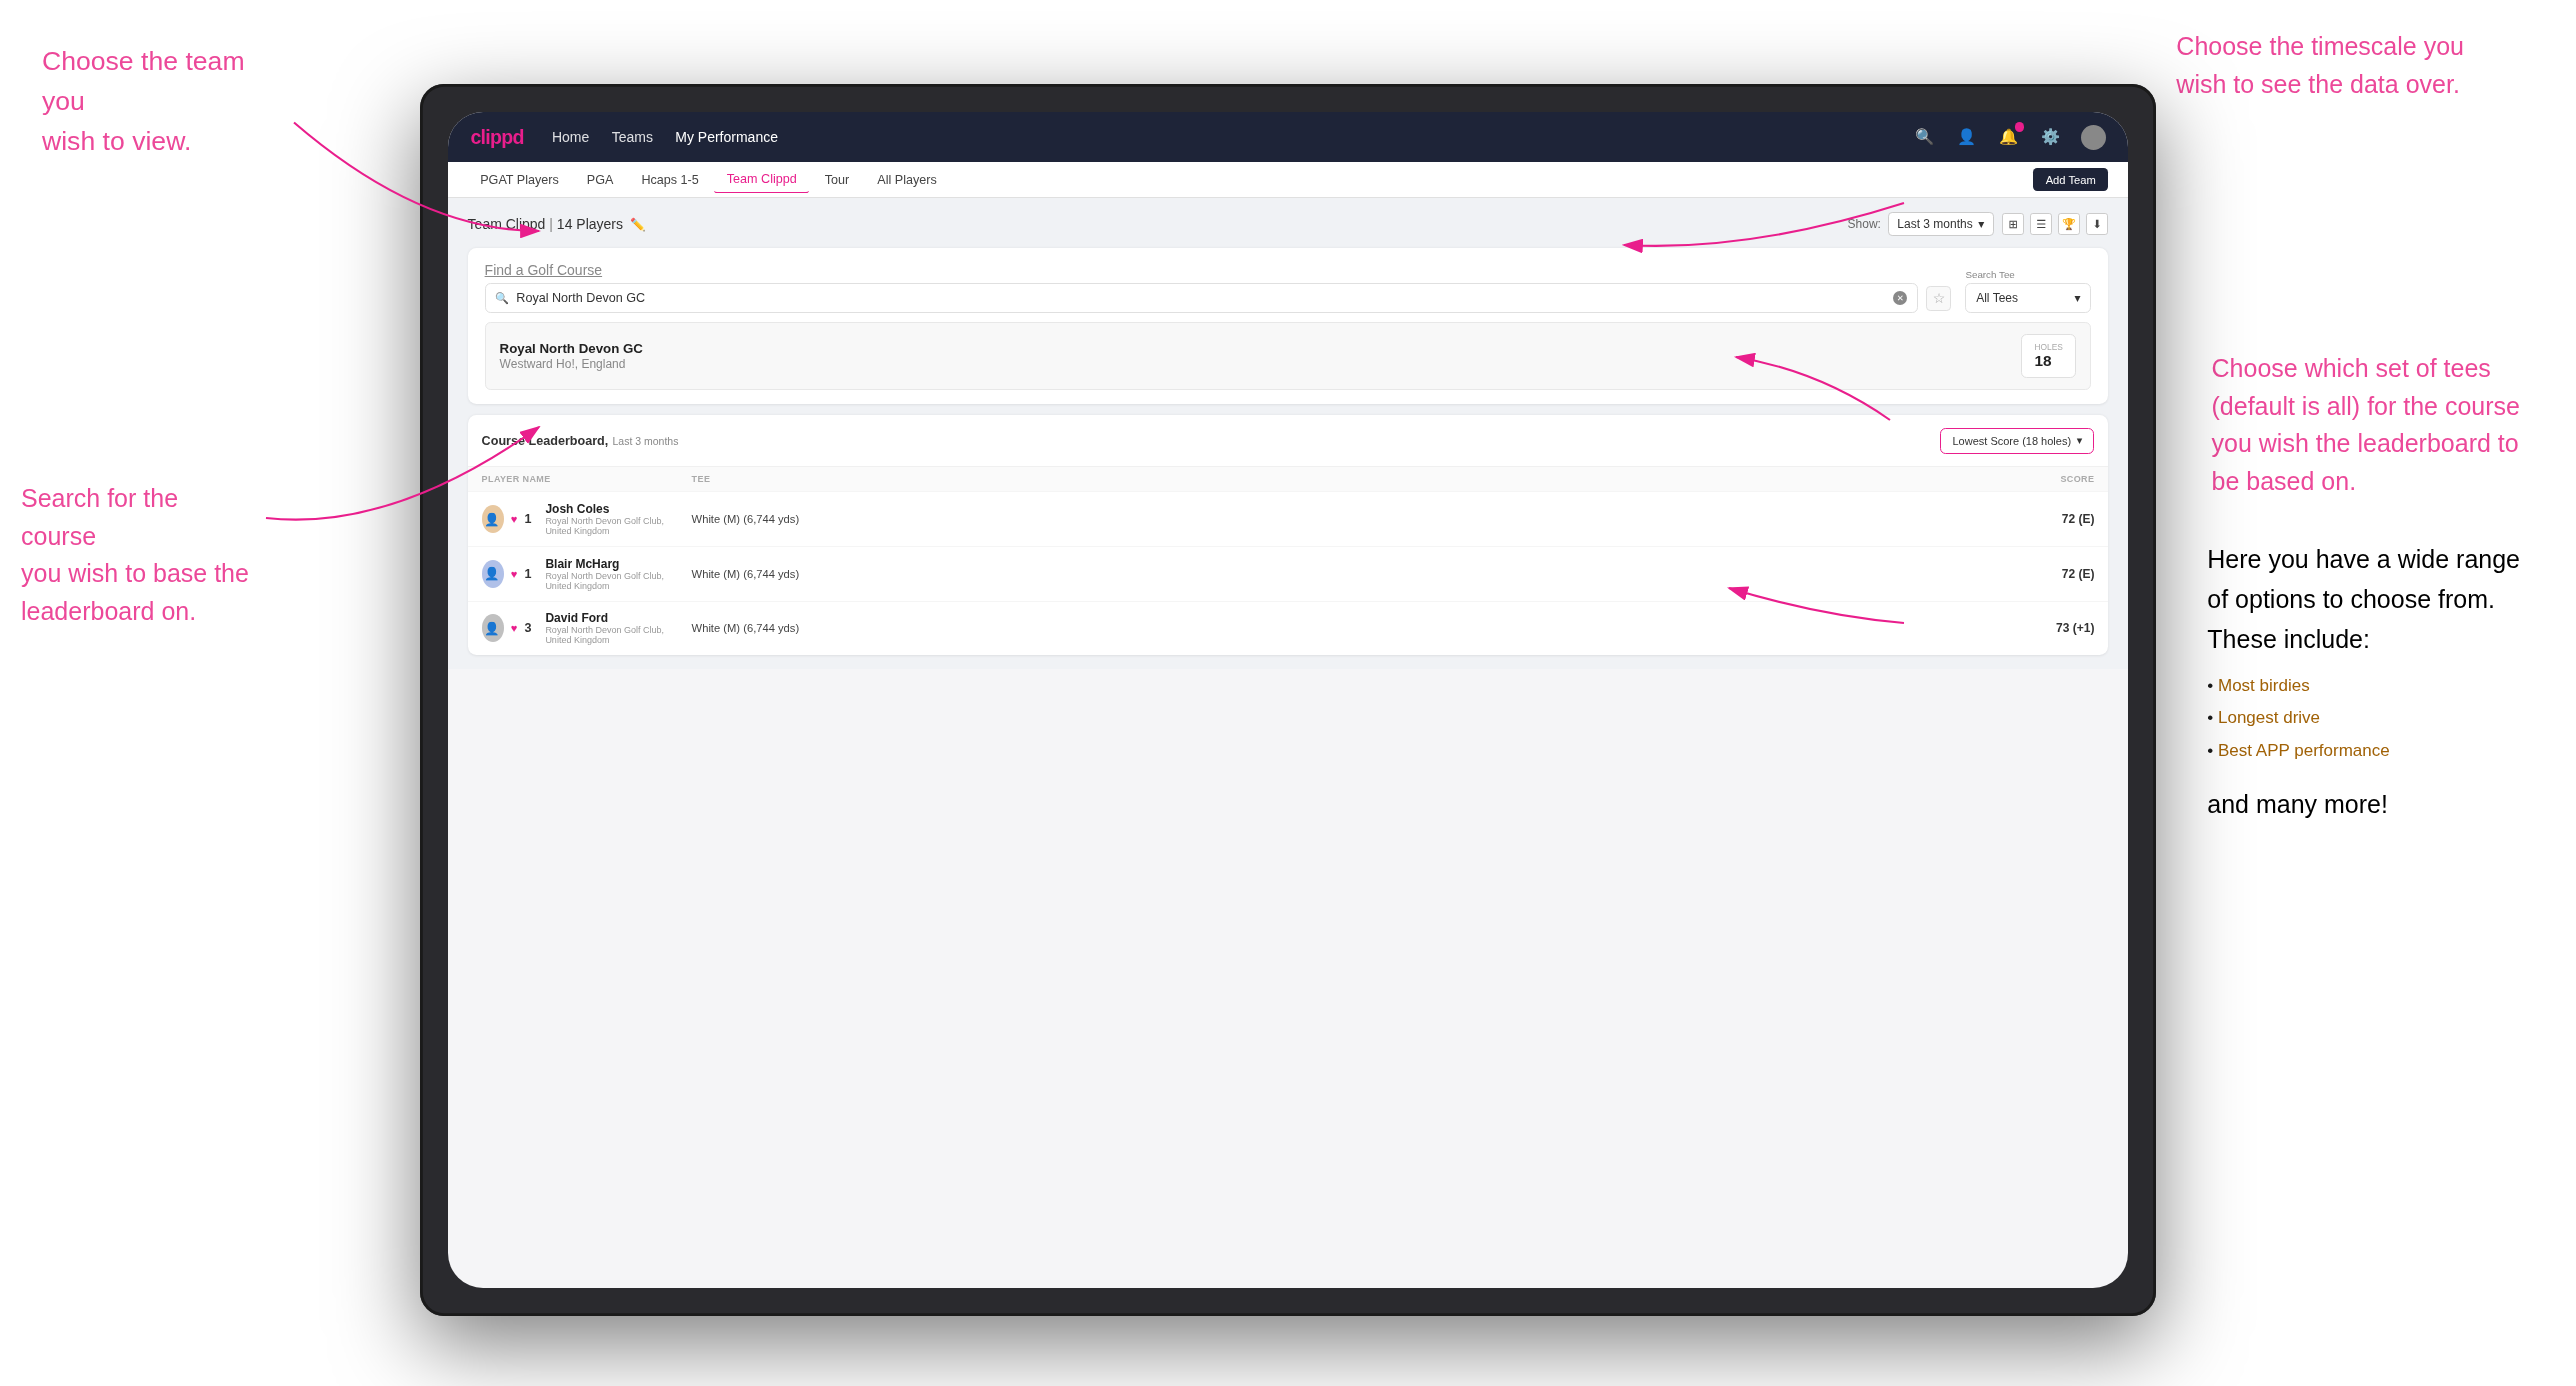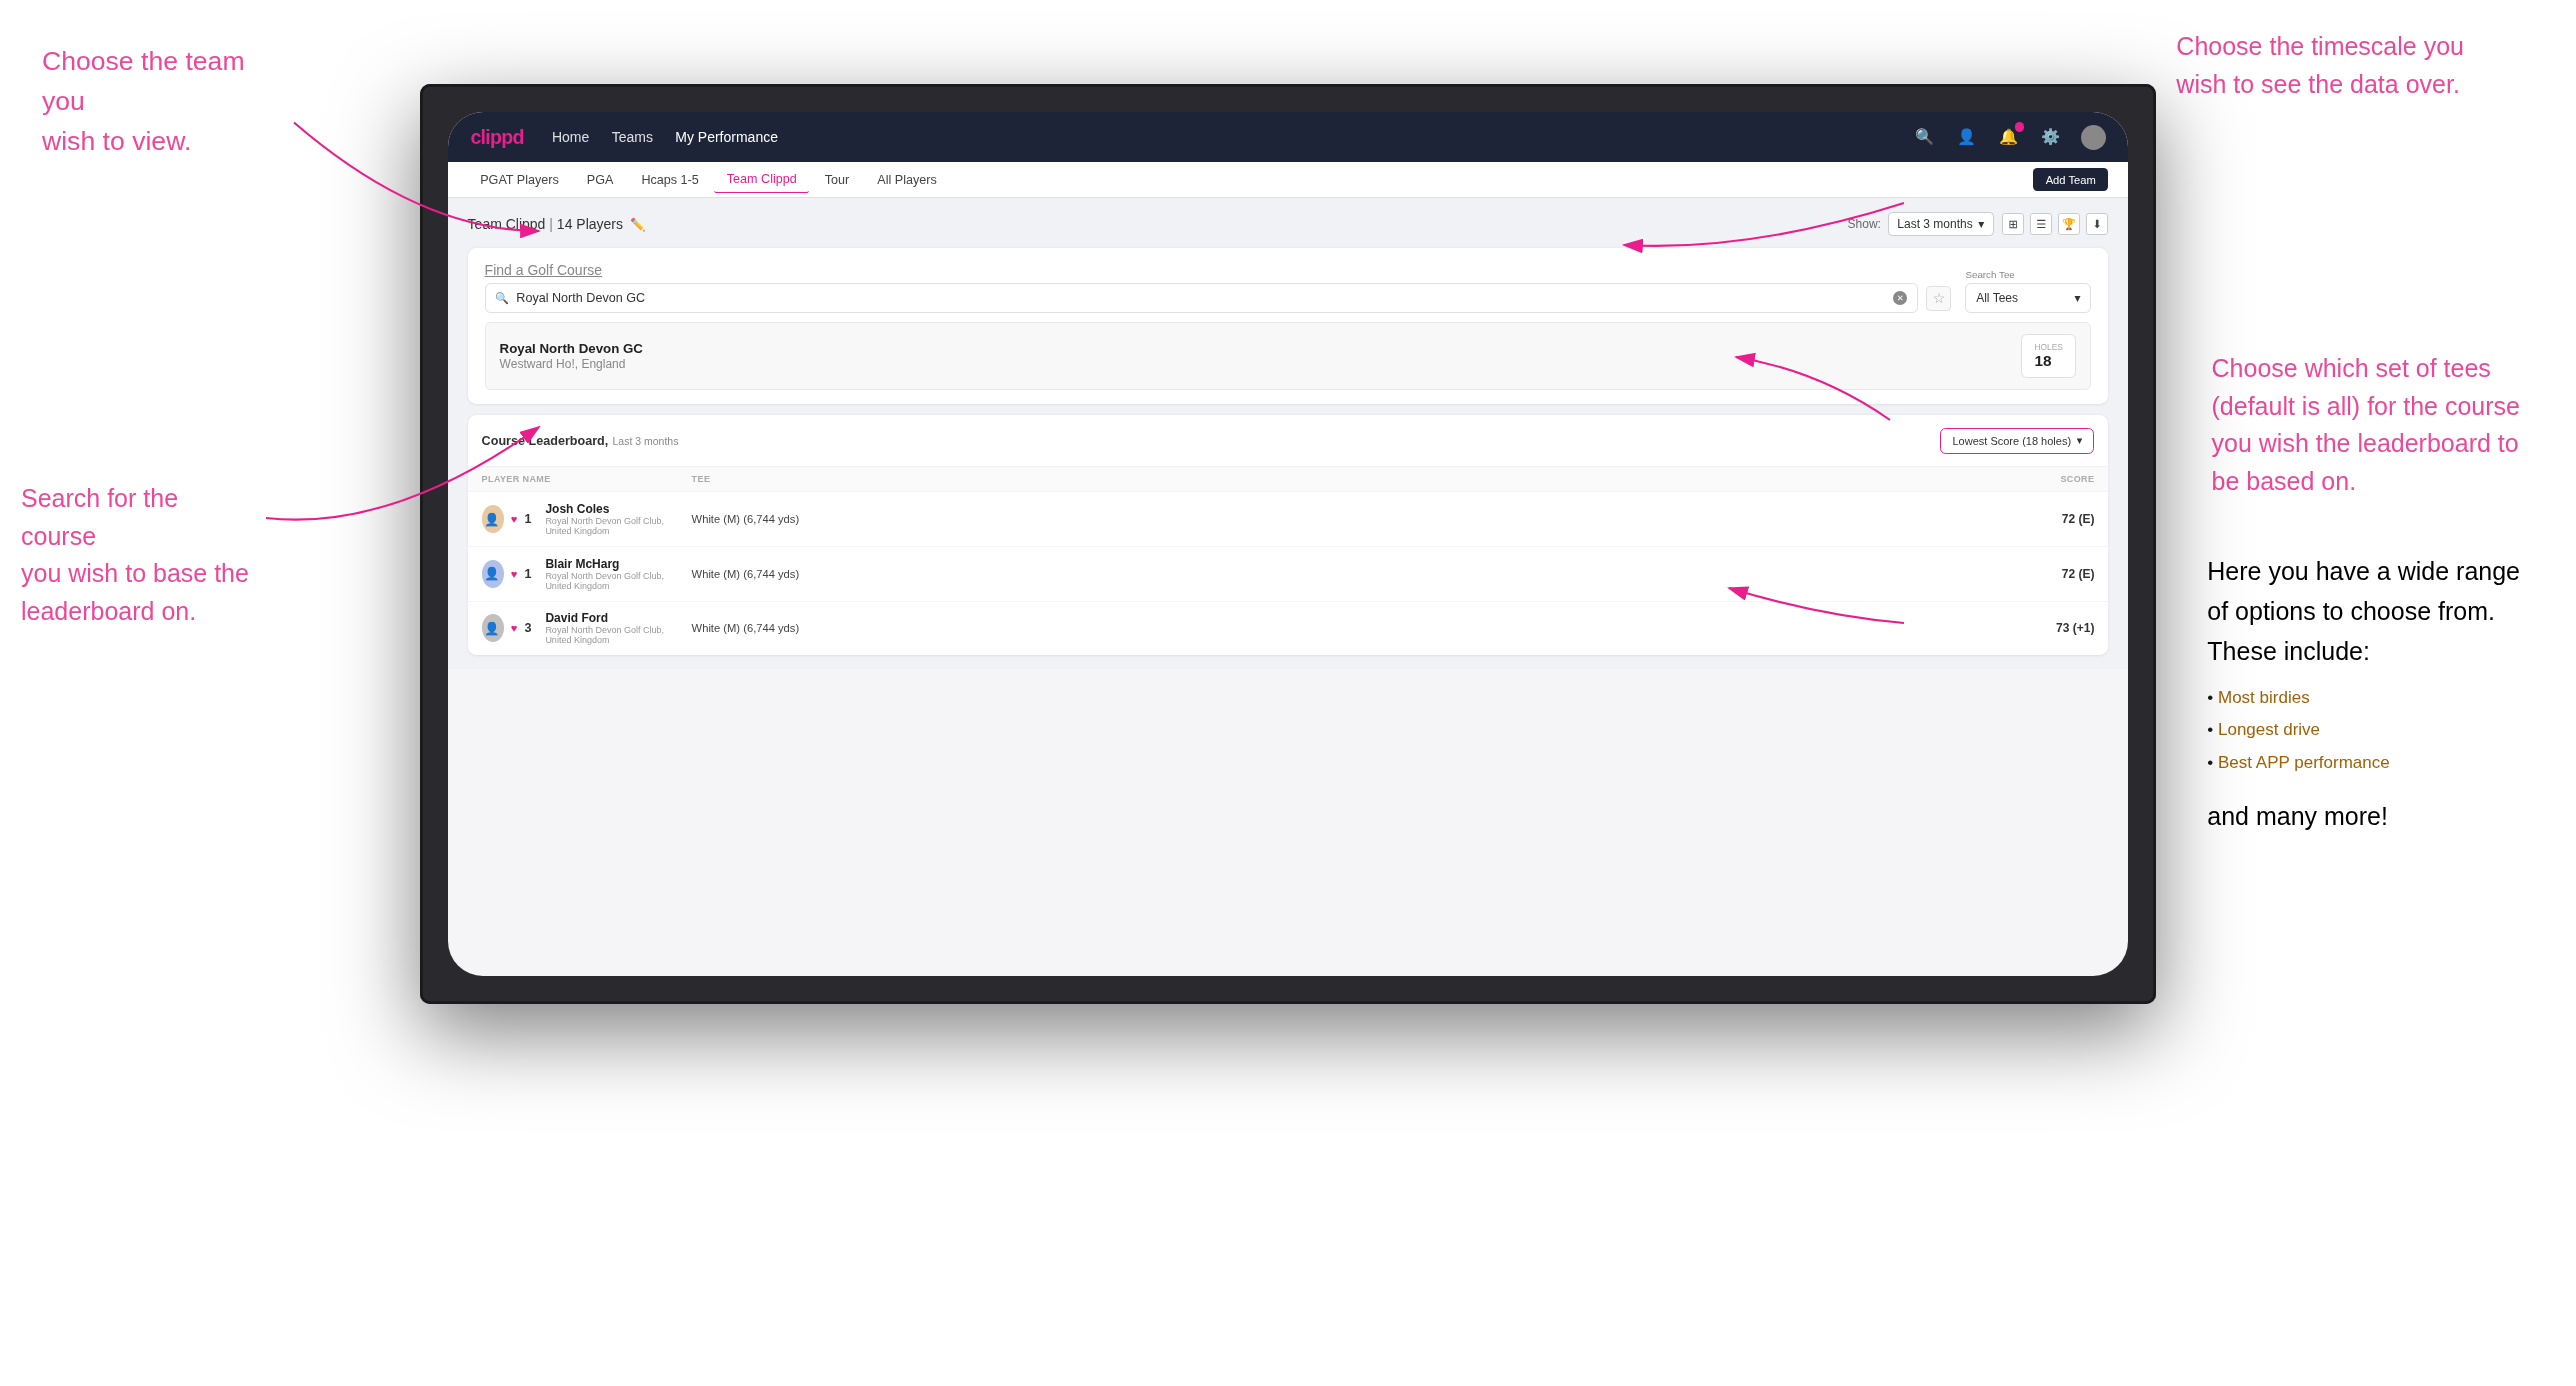--- a/index.html
+++ b/index.html
@@ -35,23 +35,23 @@
       height: 1386px;
       pointer-events: none;
     }
 
     
     .tablet-frame {
       position: absolute;
       top: 84px;
       left: 420px;
       width: 1736px;
-      height: 920px;
+      height: 1232px;
       background: #2a2a2e;
-      border-radius: 10px;
+      border-radius: 24px;
       box-shadow: 0 28px 84px rgba(0,0,0,0.5), inset 0 0 0 2.8px #1a1a1a;
     }
 
     .tablet-screen {
       position: absolute;
       top: 28px;
       left: 28px;
       right: 28px;
       bottom: 28px;
       background: #f5f5f7;
@@ -535,21 +535,21 @@
 leaderboard on.</div>
 
 <div class="annotation" style="position:absolute; top:28px; right:112px; font-size:25px; line-height:1.5; max-width:308px; text-align:left; white-space:pre-line;">Choose the timescale you
 wish to see the data over.</div>
 
 <div class="annotation" style="position:absolute; top:350px; right:56px; font-size:25px; line-height:1.5; max-width:336px; text-align:left; white-space:pre-line;">Choose which set of tees
 (default is all) for the course
 you wish the leaderboard to
 be based on.</div>
 
-<div style="position:absolute; top:551px; right:56px; font-size:25px; line-height:1.6; max-width:364px;">
+<div style="position:absolute; top:539px; right:56px; font-size:25px; line-height:1.6; max-width:364px;">
   <div style="white-space:pre-line; margin-bottom:9.8px;">Here you have a wide range
 of options to choose from.
 These include:</div>
   <ul class="bullet-list">
     <li>Most birdies</li>
     <li>Longest drive</li>
     <li>Best APP performance</li>
   </ul>
   <div style="margin-top:17px;">and many more!</div>
 </div>

